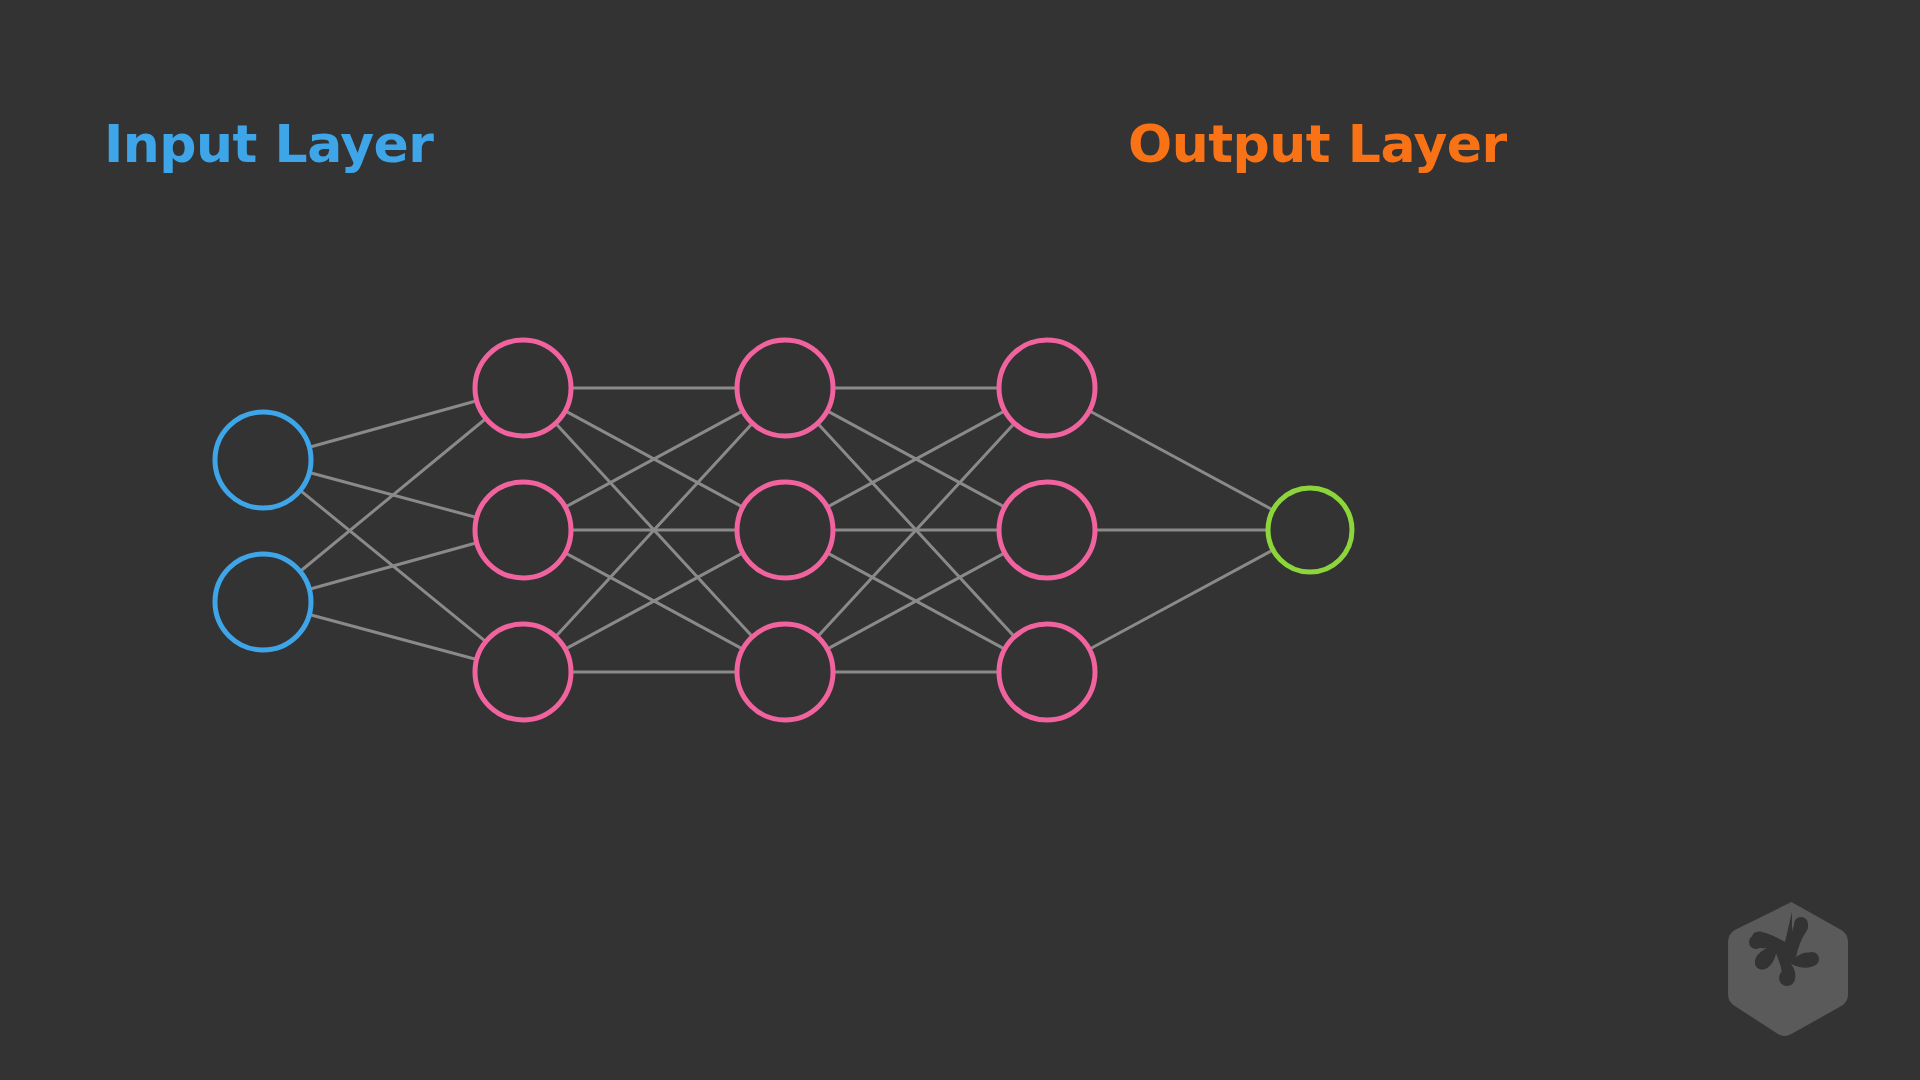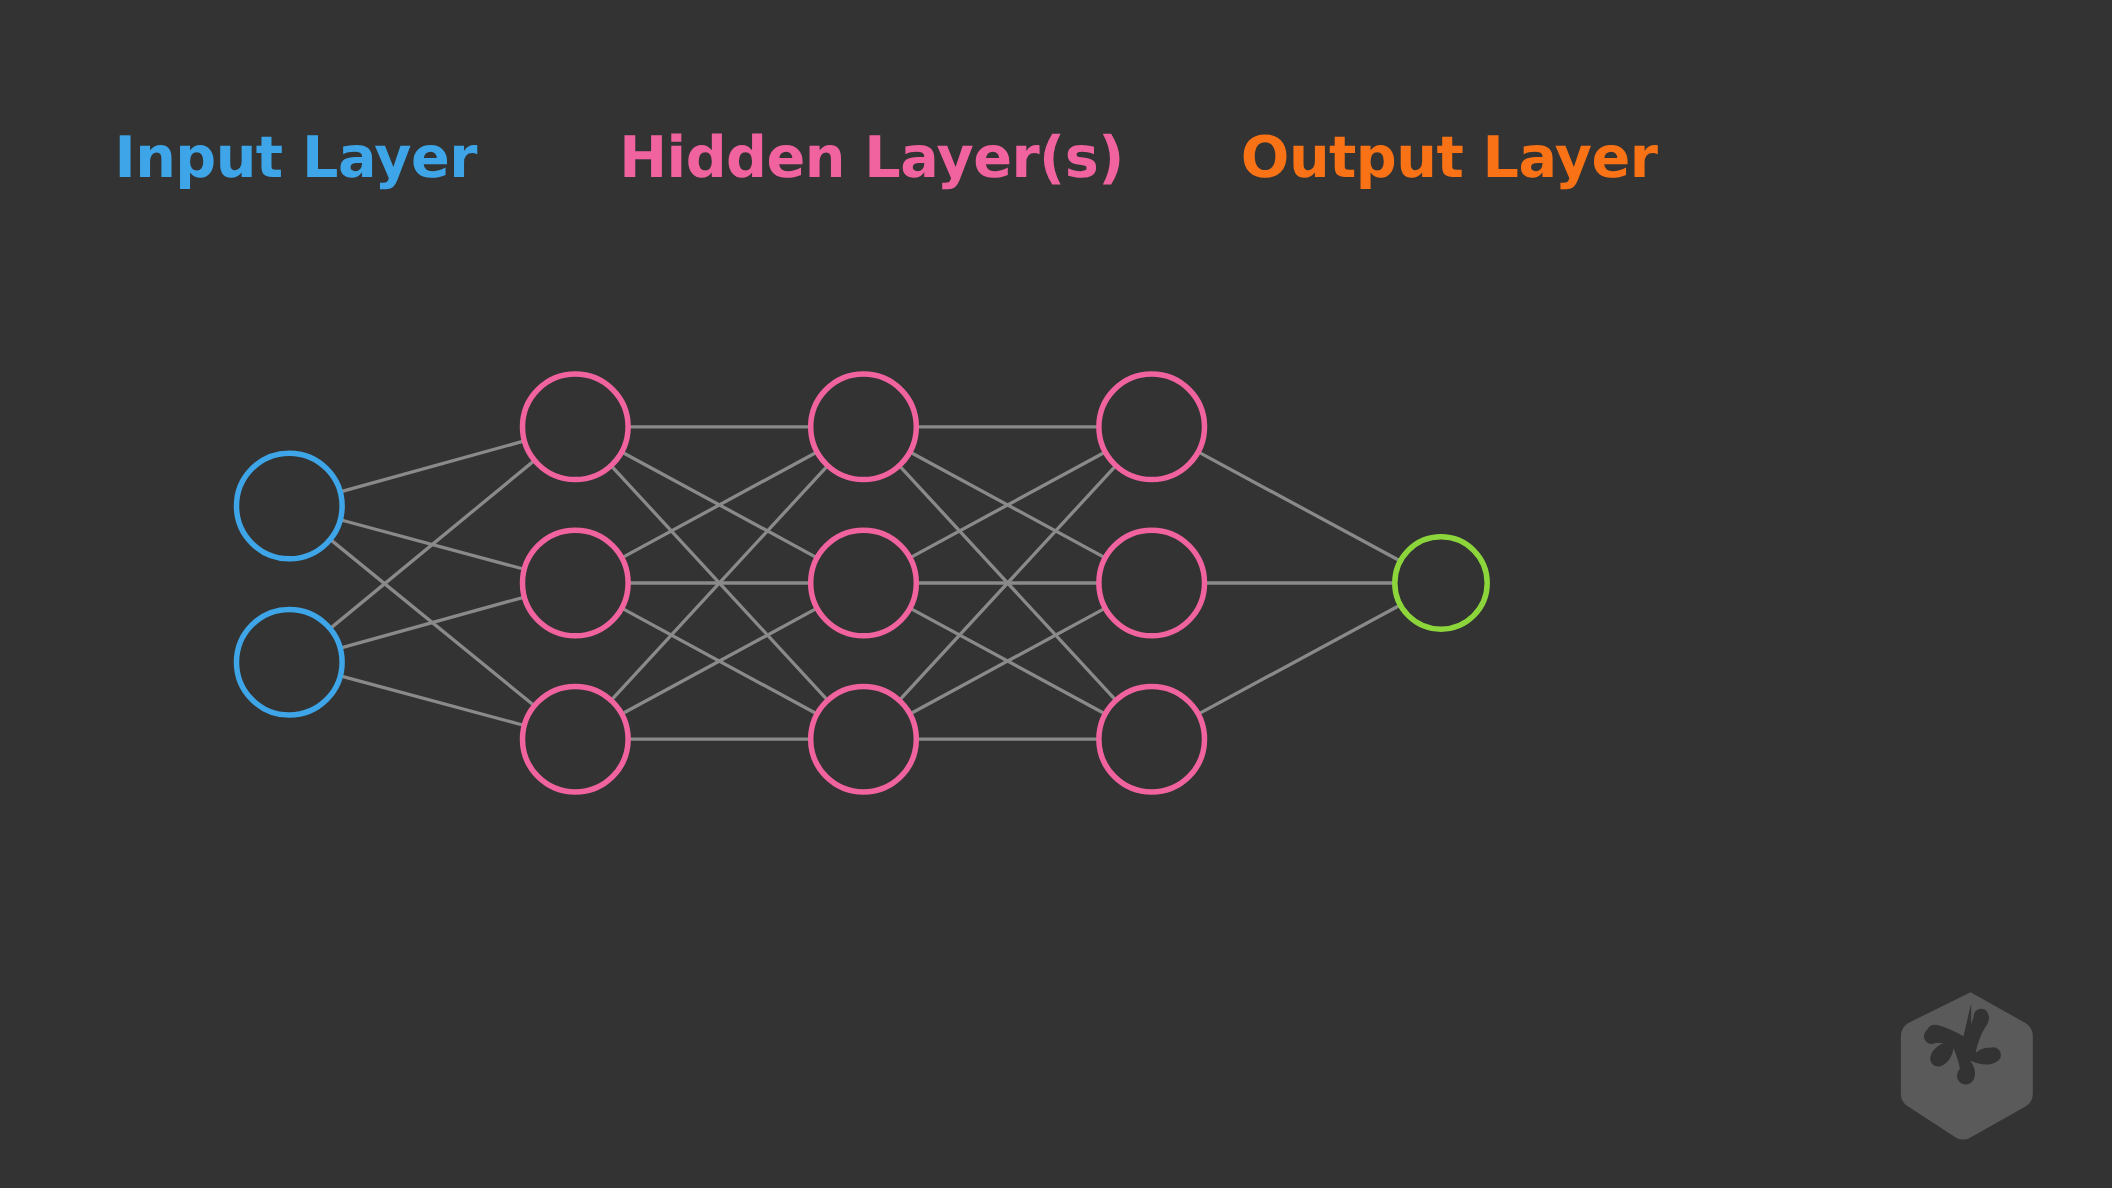--- a/index.html
+++ b/index.html
@@ -97,21 +97,20 @@
         <circle cx="785" cy="672" r="48" fill="none" stroke="#F0639E" stroke-width="5"></circle>
         <circle cx="1047" cy="388" r="48" fill="none" stroke="#F0639E" stroke-width="5"></circle>
         <circle cx="1047" cy="530" r="48" fill="none" stroke="#F0639E" stroke-width="5"></circle>
         <circle cx="1047" cy="672" r="48" fill="none" stroke="#F0639E" stroke-width="5"></circle>
         <circle cx="1310" cy="530" r="42" fill="none" stroke="#8CD63C" stroke-width="5"></circle>
       </g>
   </svg>
 
   <div class="layer-heading" id="heading-input" style="color: rgb(62, 166, 232);">Input Layer</div>
 
-  <div class="layer-heading" id="heading-hidden" style="color: rgb(240, 99, 158);">Hidden Layer(s)</div>
 
   <div class="layer-heading" id="heading-output" style="color: #f97316;">Output Layer</div>
 
   <svg id="watermark" viewBox="0 0 130 140" xmlns="http://www.w3.org/2000/svg">
     <path id="wm-hex" d="M65 4 L117 32 Q124 36 124 44 L124 96 Q124 104 117 108 L65 136 Q58 140 51 136 L6 108 Q-1 104 -1 96 L-1 44 Q-1 36 6 32 Z" transform="translate(3,0) scale(0.96,1)" fill="#5A5A5A"></path>
     <g id="wm-glyph" fill="#333333">
       <path d="M66 14 C63 26 61 36 59 44 C52 40 44 36 36 34
                C28 32 24 38 27 44 C29 49 35 51 41 50
                C35 53 30 57 29 63 C28 70 35 74 41 70
                C46 67 49 61 50 55 C53 63 56 70 56 78

